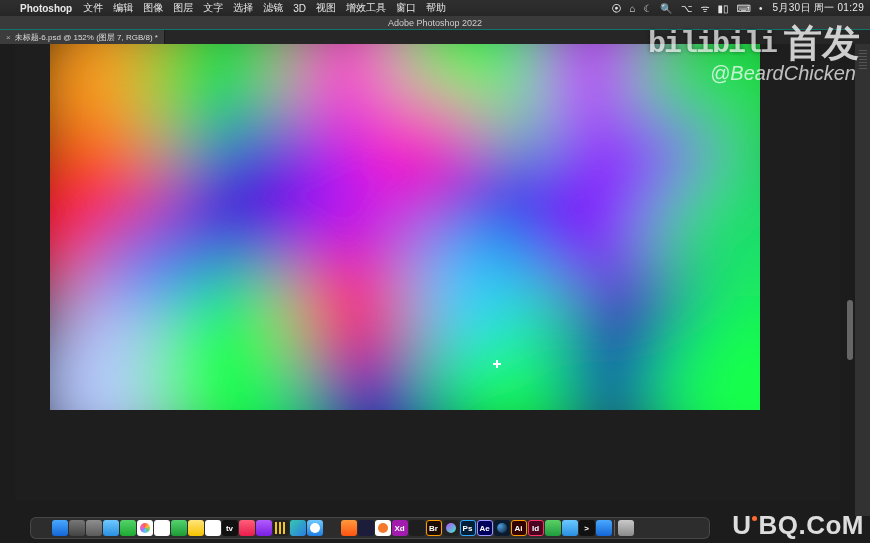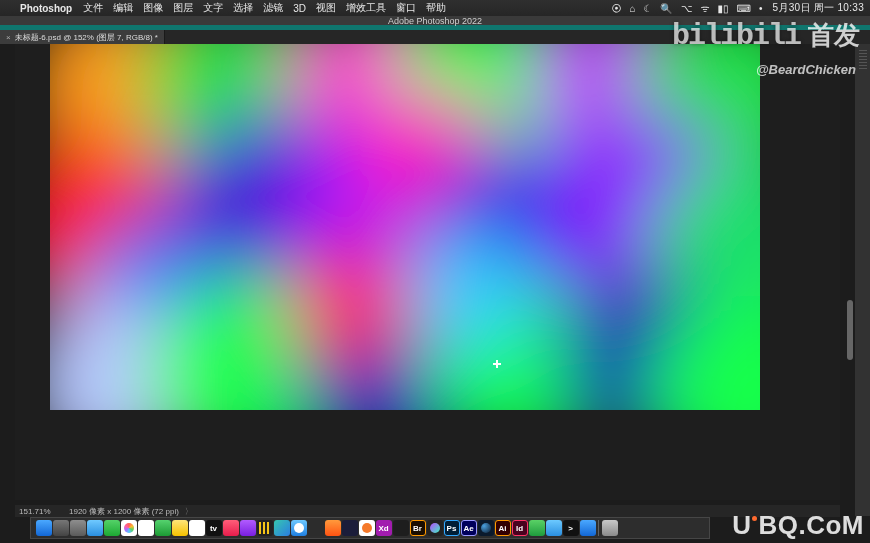--- a/index.html
+++ b/index.html
@@ -7,39 +7,39 @@
   
   .menubar { position:absolute; top:0; left:0; width:870px; height:16px; background:linear-gradient(#2f2f2f,#262626); display:flex; align-items:center; color:#e8e8e8; font-size:10px; }
   .menubar .apple { width:14px; text-align:center; font-size:11px; }
   .menubar .app { font-weight:600; padding:0 6px; }
   .menubar .mitem { padding:0 5px; cursor:default; }
   .menubar .spacer { flex:1; }
   .menubar .ricon { padding:0 4px; font-size:10px; }
   .menubar .clock { padding:0 6px; font-size:10px; letter-spacing:.3px;}
   
   .ps-window { position:absolute; top:16px; left:0; width:870px; height:527px; background:#1c1c1c; }
-  .ps-title { height:14px; background:#3a3a3a; color:#cfcfcf; font-size:9px; display:flex; align-items:center; justify-content:center; border-bottom:5px solid #0f766e;}
+  .ps-title { height:14px; background:#3a3a3a; color:#cfcfcf; font-size:9px; display:flex; align-items:center; justify-content:center; border-bottom:1px solid #0f766e;}
   .ps-tabbar { height:14px; background:#262626; display:flex; align-items:center; }
   .ps-tab { height:14px; background:#3c3c3c; color:#ddd; font-size:8px; padding:0 6px; display:flex; align-items:center; gap:4px; border-right:1px solid #1a1a1a;}
   .ps-tab .x { font-size:8px; color:#aaa; }
   .ps-stage { position:absolute; top:28px; left:15px; width:825px; height:456px; background:#1e1e1e; overflow:hidden; }
   .canvas { position:absolute; top:0px; left:35px; width:710px; height:366px; background:#000; }
   .canvas svg { width:100%; height:100%; display:block; }
   .cursor { position:absolute; left:478px; top:316px; width:10px; height:10px; pointer-events:none;}
   .cursor::before{content:"";position:absolute;left:3px;top:0;width:2px;height:8px;background:#fff;}
   .cursor::after{content:"";position:absolute;left:0;top:3px;width:8px;height:2px;background:#fff;}
   .ps-status { position:absolute; left:15px; top:489px; width:825px; height:12px; background:#262626; color:#bbb; font-size:8px; display:flex; align-items:center; gap:6px; padding:0 4px;}
   .ps-status .zoom { width:44px; }
   .ps-status .chev { font-size:8px; color:#888;}
   .rightrail { position:absolute; right:0; top:28px; width:15px; height:472px; background:#323232; }
   .rightrail .grip { width:8px; height:20px; margin:6px auto; background:repeating-linear-gradient(#555,#555 1px,#323232 1px,#323232 3px);}
   .scrollbar-v { position:absolute; right:16px; top:44px; width:10px; height:440px; }
   .scrollbar-v .thumb { position:absolute; right:1px; top:240px; width:6px; height:60px; background:#666; border-radius:3px;}
   
-  .dock { position:absolute; left:30px; top:517px; width:680px; height:22px; background:rgba(60,60,60,.55); border:1px solid rgba(255,255,255,.12); border-radius:0; display:flex; align-items:center; padding:0 4px; gap:0;}
+  .dock { position:absolute; left:30px; top:517px; width:680px; height:22px; background:rgba(60,60,60,.55); border:1px solid rgba(255,255,255,.12); border-radius:6px; display:flex; align-items:center; padding:0 20px; gap:0;}
   .dock .dicon { width:16px; height:16px; margin:0 0.5px; border-radius:3px; display:flex; align-items:center; justify-content:center; font-size:8px; font-weight:700; color:#fff; position:relative;}
   .finder{background:linear-gradient(#4aa8ff,#1267d6);} 
   .lpad{background:linear-gradient(#777,#444);} 
   .sysset{background:linear-gradient(#8e8e8e,#5b5b5b);} 
   .icloud{background:linear-gradient(#6fc9ff,#2a8fe0);} 
   .msg{background:linear-gradient(#54d268,#1da933);} 
   .photos{background:#fff;} .photos::after{content:"";position:absolute;inset:3px;border-radius:50%;background:conic-gradient(#ff5f57,#ffbd2e,#5ad166,#57c7ff,#a96dff,#ff5fa1,#ff5f57);}
   .cal{background:#fff;color:#d33;font-size:7px;} 
   .wechat{background:linear-gradient(#55d26e,#1c9a34);} 
   .notes{background:linear-gradient(#ffe57a,#f6c200);} 
@@ -65,22 +65,22 @@
   .id{background:#49021f;color:#ff3366;border:1px solid #ff3366;text-align:center;} 
   .numbers{background:linear-gradient(#5ad166,#1f9c3d);} 
   .folder{background:linear-gradient(#6cc9ff,#2a8fe0);border-radius:2px;} 
   .term{background:#111;color:#5ad166;} 
   .astore{background:linear-gradient(#4aa8ff,#1267d6);} 
   .trash{background:linear-gradient(#c9c9c9,#8b8b8b);border-radius:3px 3px 5px 5px;} 
   .dock .sep{width:1px;height:16px;background:rgba(255,255,255,.25);margin:0 2px;}
   
   .bilibili { position:absolute; top:18px; right:10px; display:flex; align-items:center; gap:8px; }
   .bilibili .logo { font-family:Liberation Mono, monospace; font-weight:900; color:rgba(255,255,255,.7); font-size:30px; letter-spacing:-2px; text-shadow:0 0 4px rgba(0,0,0,.4);}
-  .bilibili .sf { color:rgba(255,255,255,.78); font-size:26px; font-weight:700; font-family:"PingFang SC","Heiti SC",sans-serif;}
-  .handle { position:absolute; top:62px; right:14px; color:rgba(255,255,255,.72); font-size:13px; font-style:italic; font-weight:700;}
+  .bilibili .sf { color:rgba(255,255,255,.78); font-size:38px; font-weight:700; font-family:"PingFang SC","Heiti SC",sans-serif;}
+  .handle { position:absolute; top:62px; right:14px; color:rgba(255,255,255,.72); font-size:20px; font-style:italic; font-weight:400;}
   .uibq { position:absolute; right:6px; bottom:2px; color:rgba(255,255,255,.85); font-size:26px; font-weight:800; letter-spacing:.5px; font-family:Arial,sans-serif;}
   .uibq .i{display:inline-block;} .uibq .i::before{content:"";display:inline-block;width:5px;height:5px;border-radius:50%;background:#ff6a2f;margin:0 1px 13px 1px;}
 </style>
 </head>
 <body>
 
 <div class="menubar">
   <div class="apple"></div>
   <div class="app">Photoshop</div>
   <div class="mitem">文件</div>
@@ -98,21 +98,21 @@
   <div class="spacer"></div>
   <div class="ricon">⦿</div>
   <div class="ricon">⌂</div>
   <div class="ricon">☾</div>
   <div class="ricon">🔍</div>
   <div class="ricon">⌥</div>
   <div class="ricon">ᯤ</div>
   <div class="ricon">▮▯</div>
   <div class="ricon">⌨︎</div>
   <div class="ricon">•</div>
-  <div class="clock">5月30日 周一  10:33</div>
+  <div class="clock">5月30日 周一  01:29</div>
 </div>
 
 <div class="ps-window">
   <div class="ps-title">Adobe Photoshop 2022</div>
   <div class="ps-tabbar">
     <div class="ps-tab">
       <span class="x">×</span>
       <span>未标题-6.psd @ 152% (图层 7, RGB/8) *</span>
     </div>
   </div>
@@ -152,25 +152,20 @@
         </g>
       </svg>
     </div>
     <div class="cursor"></div>
   </div>
 
   <div class="scrollbar-v">
     <div class="thumb"></div>
   </div>
 
-  <div class="ps-status">
-    <span class="zoom">151.71%</span>
-    <span>1920 像素 x 1200 像素 (72 ppi)</span>
-    <span class="chev">〉</span>
-  </div>
 
   <div class="rightrail">
     <div class="grip"></div>
   </div>
 </div>
 
 <div class="dock" id="dock">
     <div class="dicon finder"></div>
     <div class="dicon lpad"></div>
     <div class="dicon sysset"></div>

